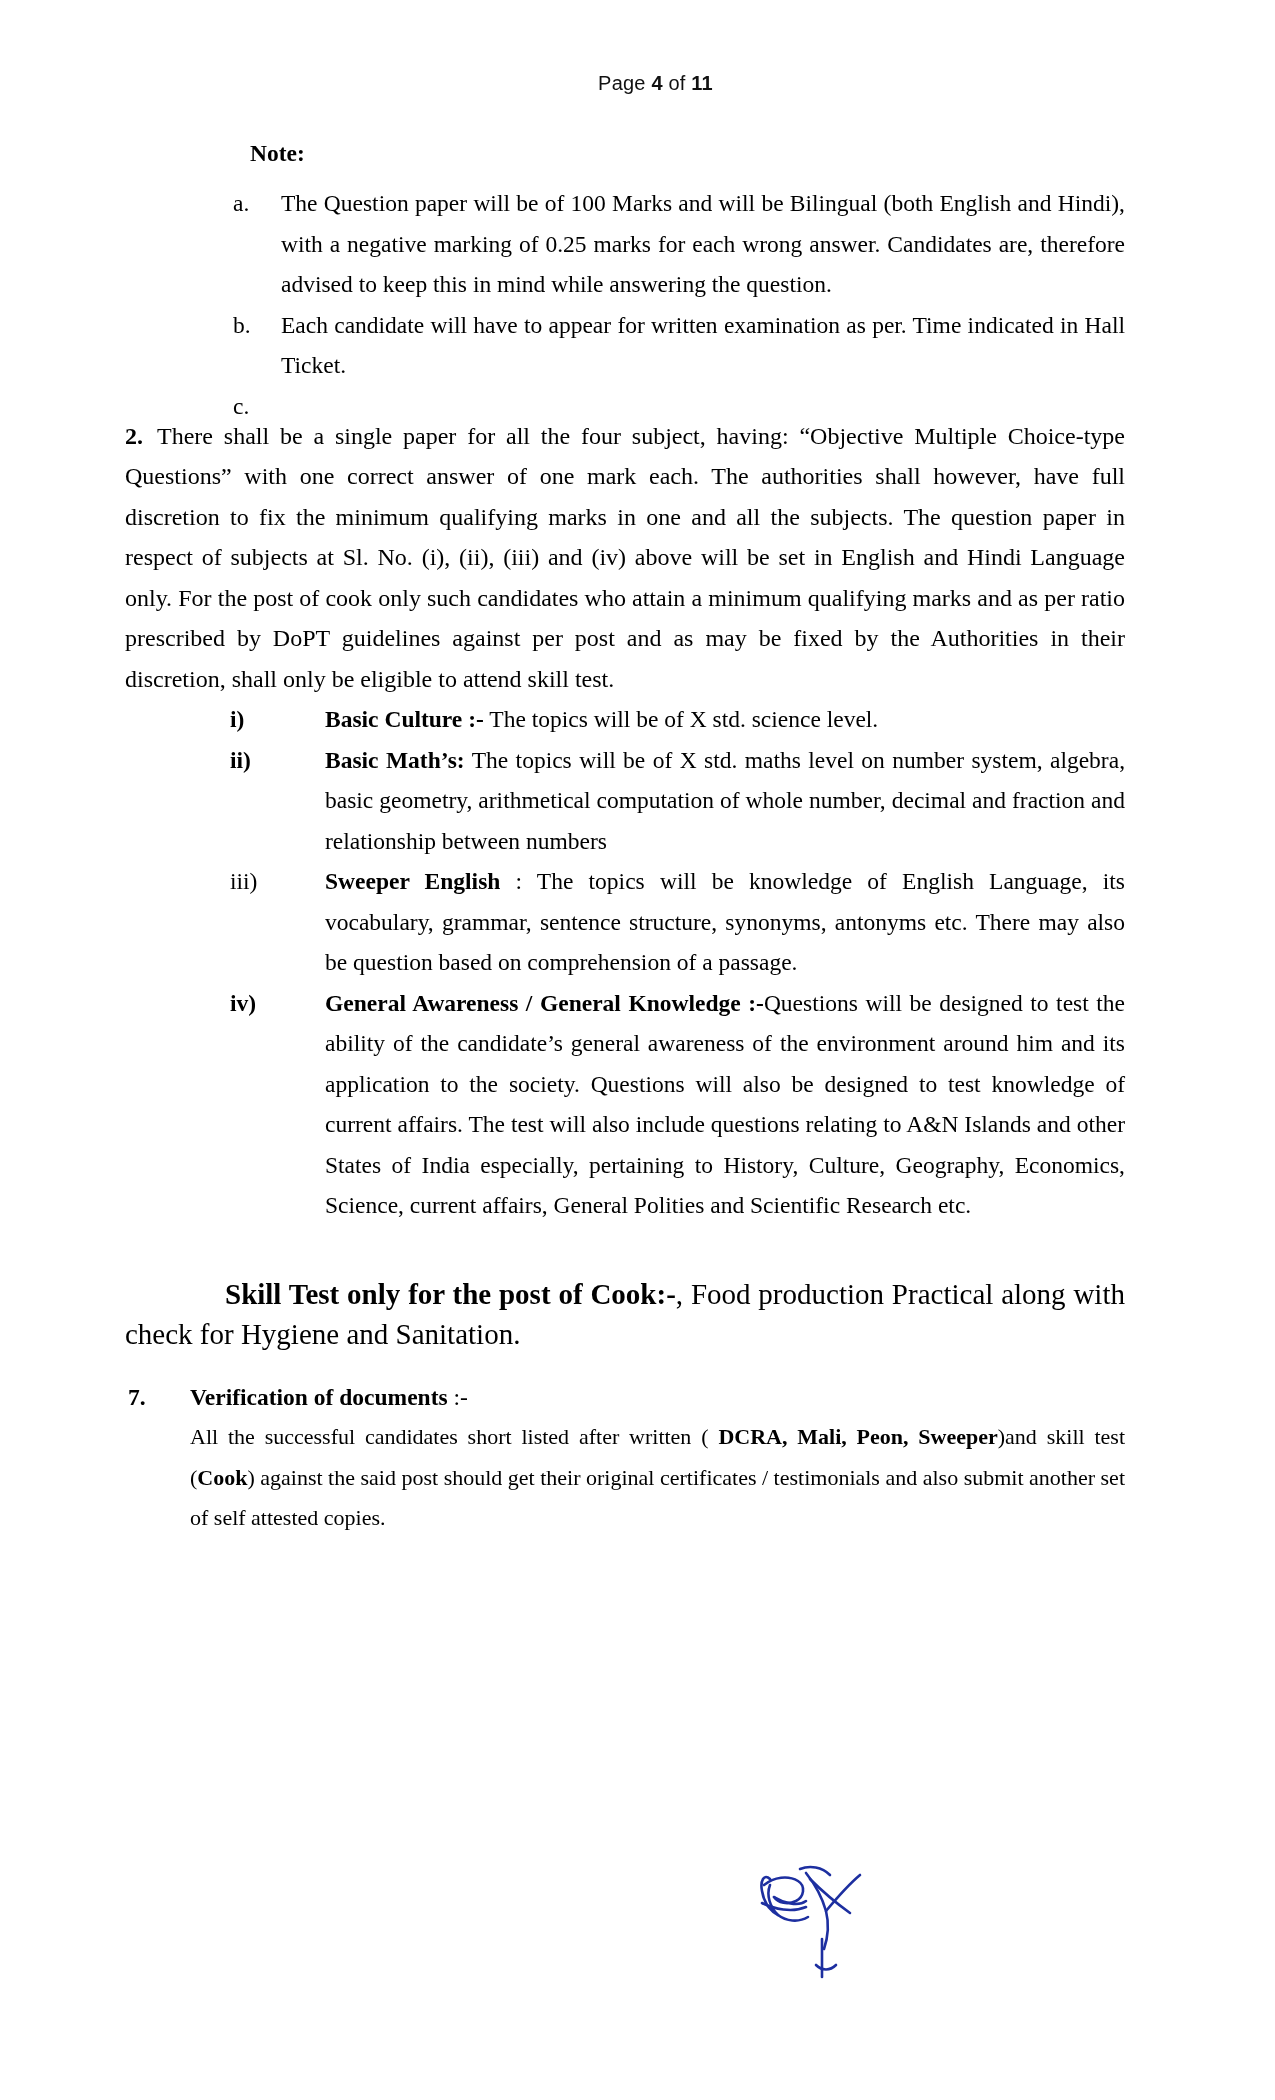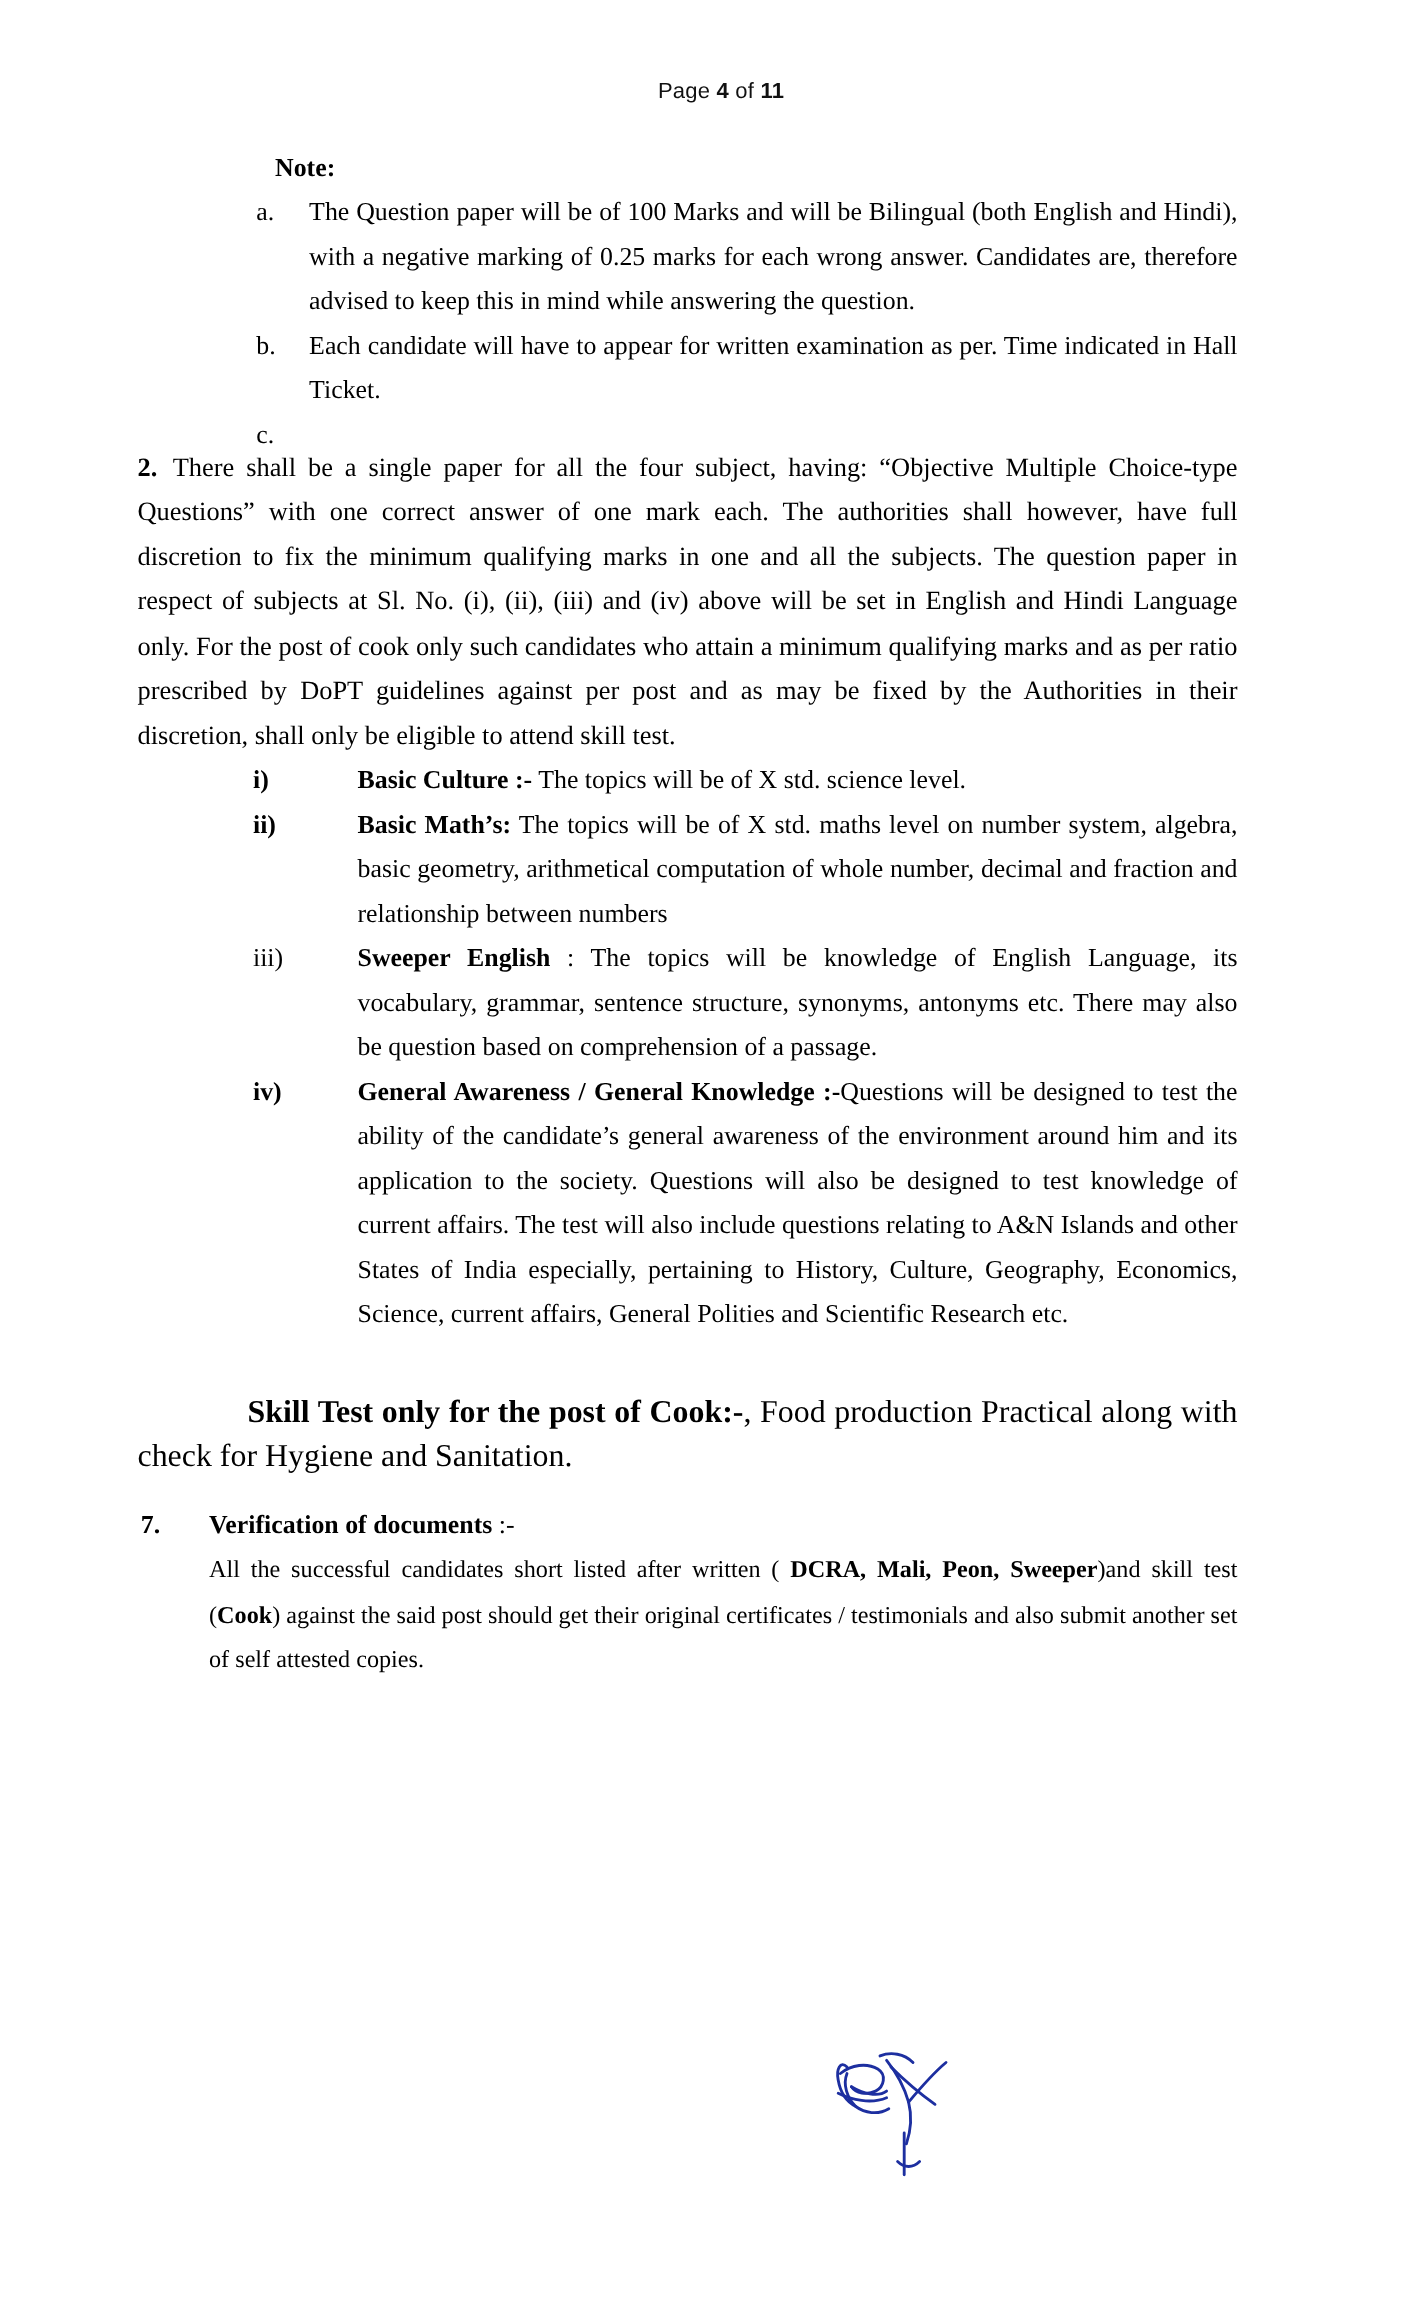--- a/index.html
+++ b/index.html
@@ -45,21 +45,21 @@
     top: 135px;
     left: 175px;
     width: 950px;
   }
 
   .note-title {
     font-weight: bold;
     font-size: 23.5px;
     line-height: 36px;
     margin-left: 75px;
-    margin-bottom: 2px;
+    margin-bottom: 12px;
   }
 
   
   .abc-list {
     margin: 0;
     padding: 0;
     list-style: none;
   }
   .abc-item {
     position: relative;

